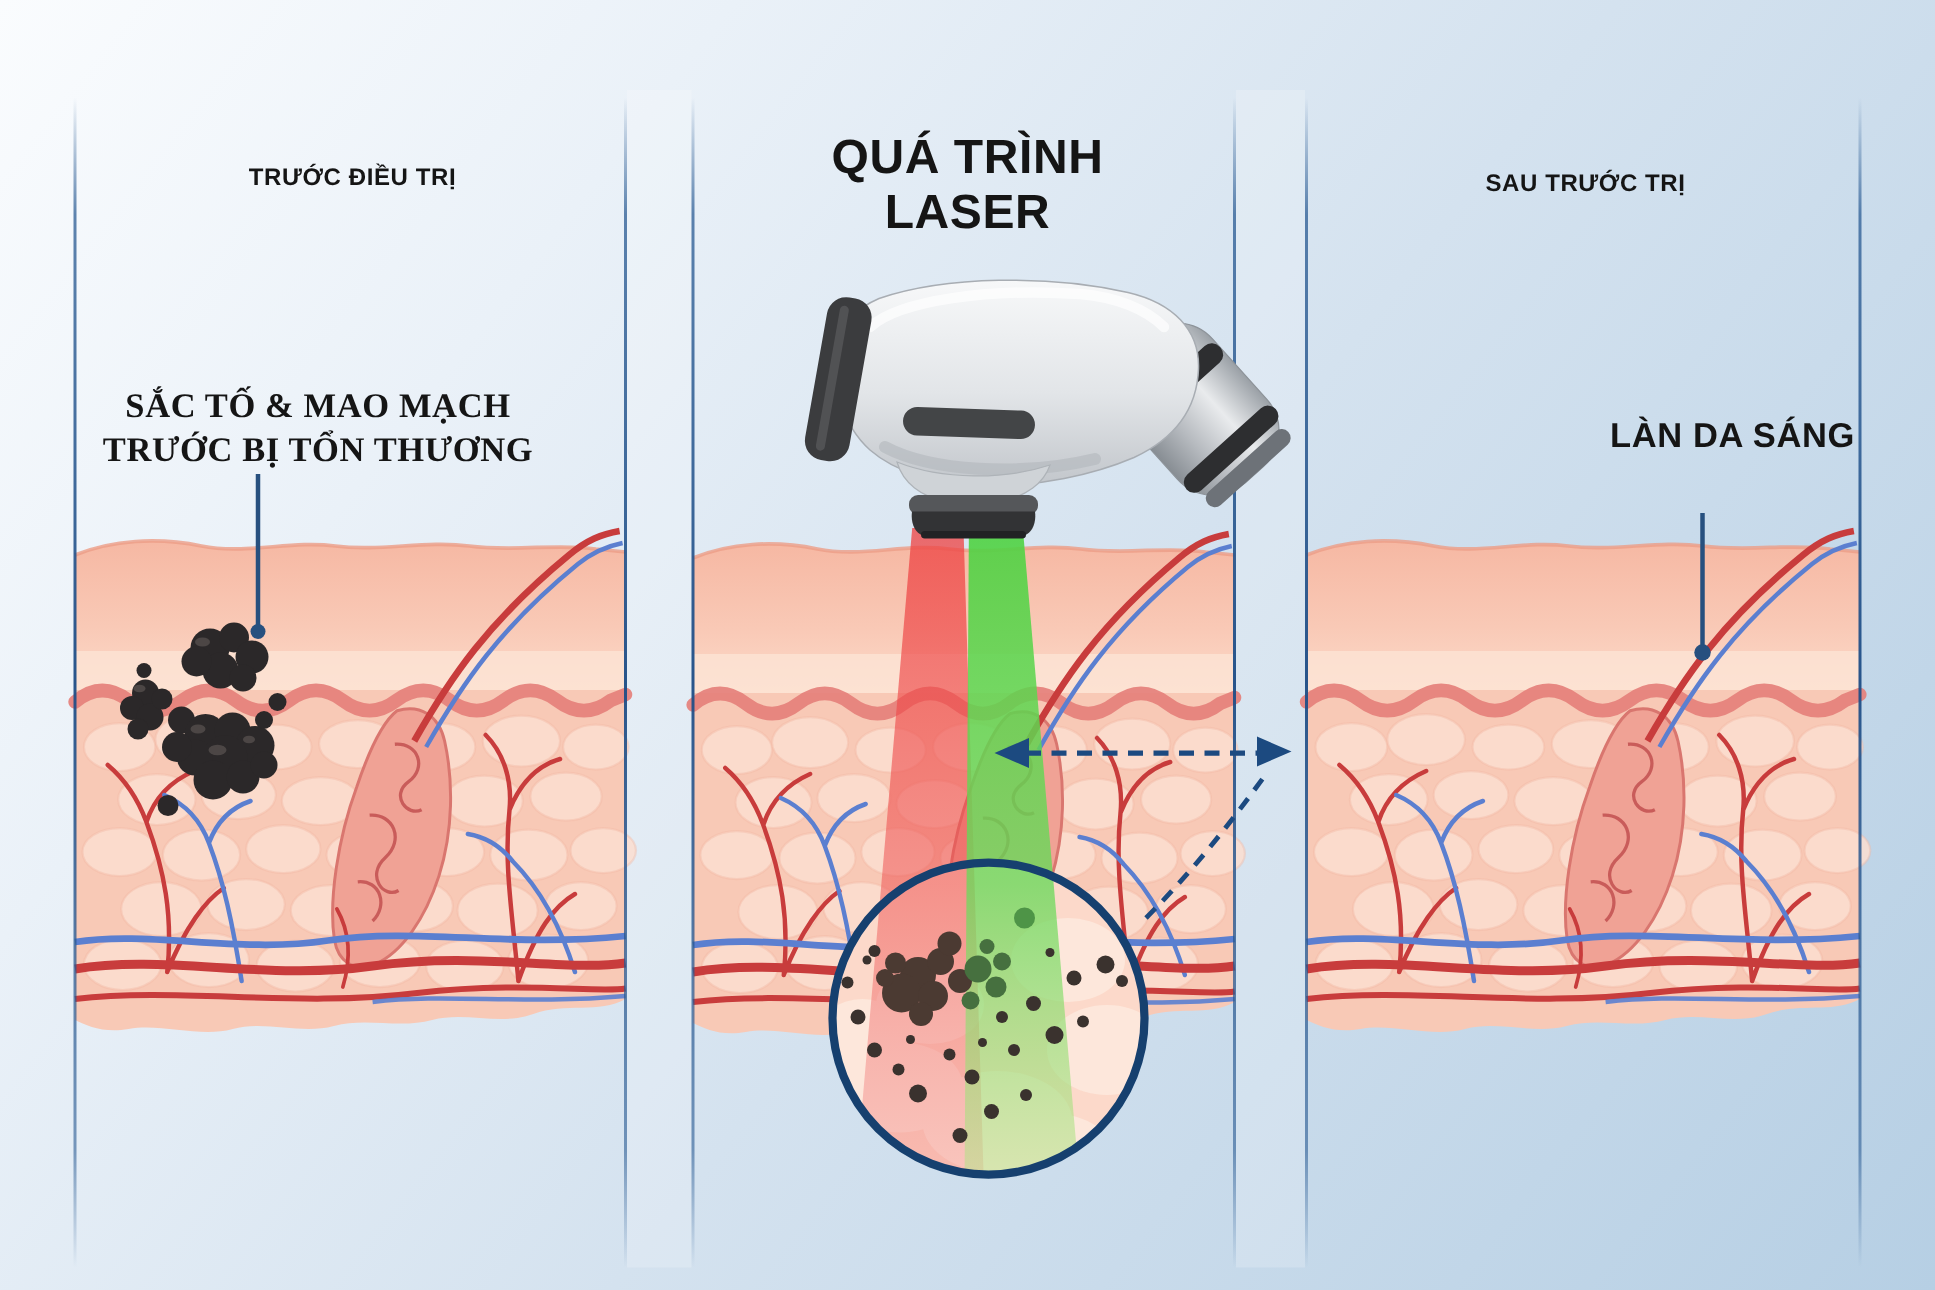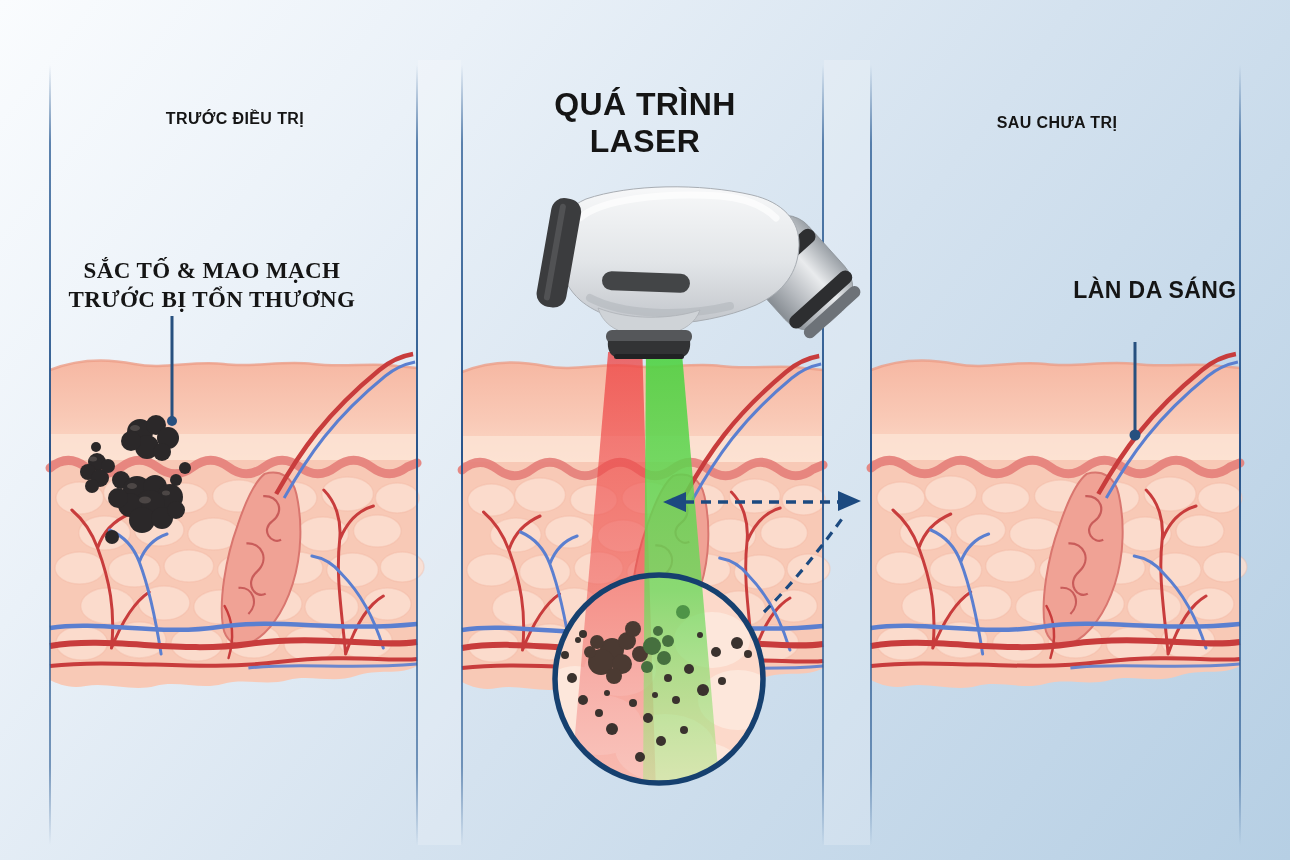--- a/index.html
+++ b/index.html
@@ -274,21 +274,21 @@
     <circle cx="172" cy="421" r="5" fill="#27507f"></circle>
   </g>
   <g>
     <line x1="1135" y1="342" x2="1135" y2="432" stroke="#27507f" stroke-width="3"></line>
     <circle cx="1135" cy="435" r="5.5" fill="#27507f"></circle>
   </g>
 </svg>
 
 <div class="txt title-side" style="left:85px;top:110px;width:300px;">TRƯỚC ĐIỀU TRỊ</div>
 <div class="txt title-main" style="left:495px;top:86px;width:300px;">QUÁ TRÌNH LASER</div>
-<div class="txt title-side" style="left:907px;top:114px;width:300px;">SAU CHƯA TRỊ</div>
+<div class="txt title-side" style="left:907px;top:114px;width:300px;">SAU TRƯỚC TRỊ</div>
 
 <div class="txt ann" style="left:62px;top:256px;width:300px;font-family:Liberation Serif, serif;">
   <div>SẮC TỐ &amp; MAO MẠCH</div>
   <div>TRƯỚC BỊ TỔN THƯƠNG</div>
 </div>
 <div class="txt ann" style="left:1005px;top:276px;width:300px;">
   <div>LÀN DA SÁNG</div>
 </div>
 
 </body></html>

